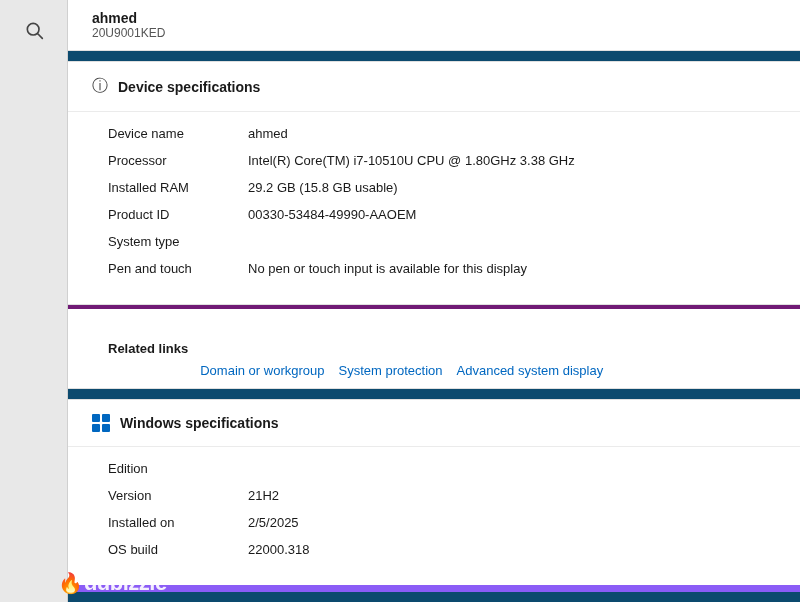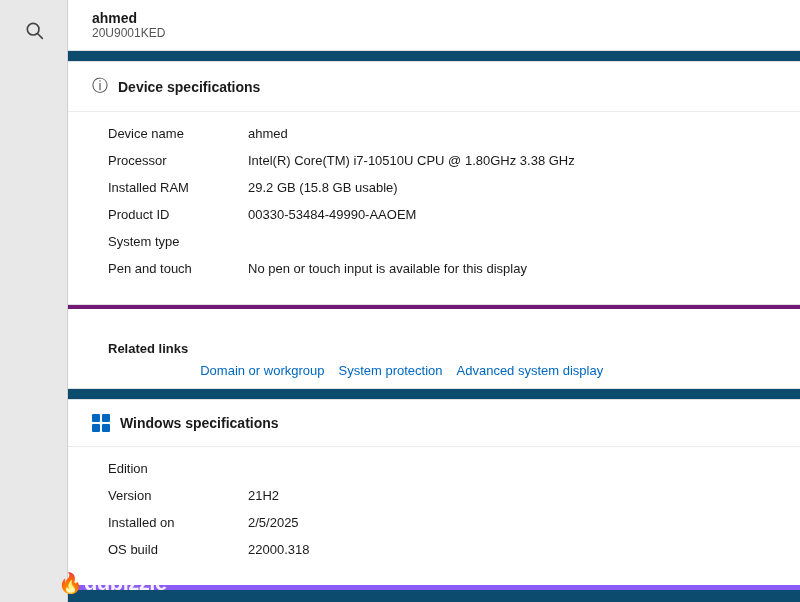--- a/index.html
+++ b/index.html
@@ -146,21 +146,21 @@
       cursor: pointer;
       text-decoration: none;
       margin-right: 14px;
     }
 
     
     .windows-section {
       background: #ffffff;
       margin-top: 10px;
       border-top: 1px solid #e0e0e0;
-      border-bottom: 5px solid #8b5cf6;
+      border-bottom: 7px solid #8b5cf6;
     }
 
     .windows-icon {
       display: flex;
       align-items: center;
       gap: 2px;
     }
 
     .win-logo {
       display: grid;

